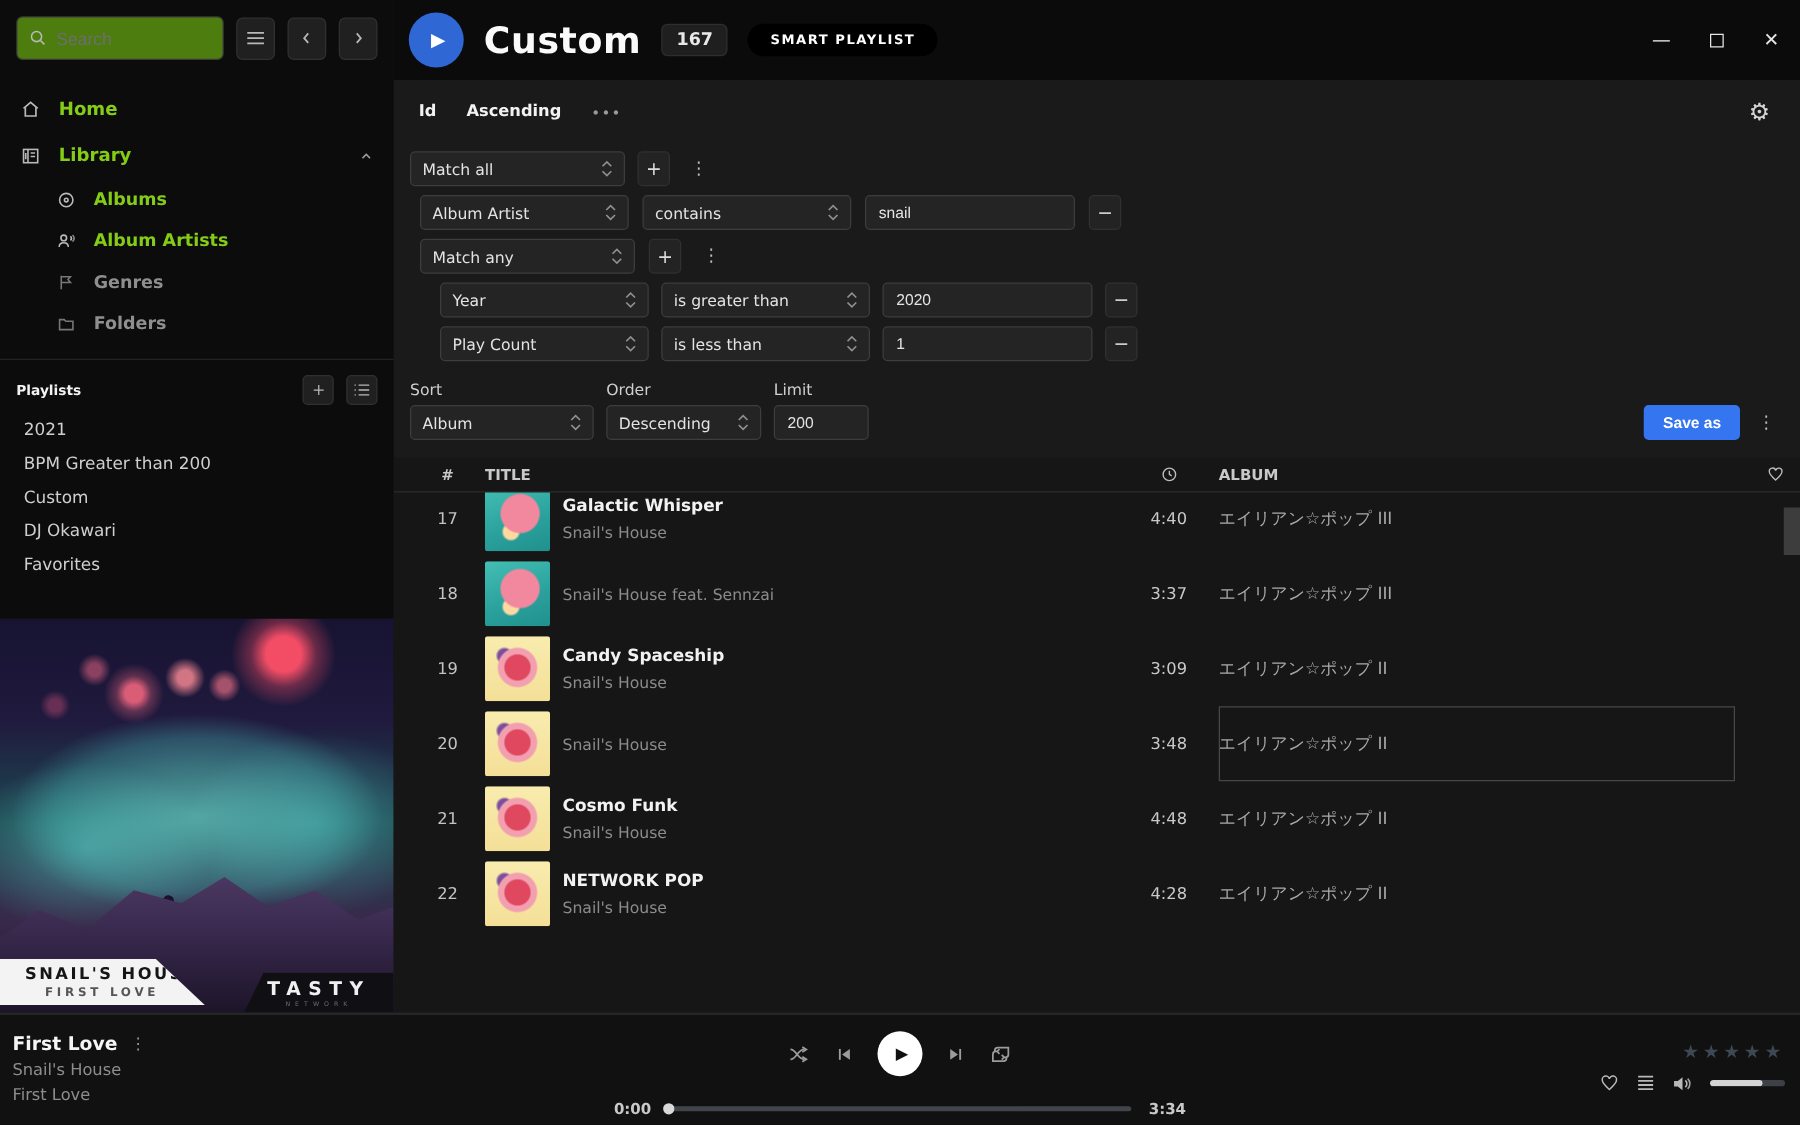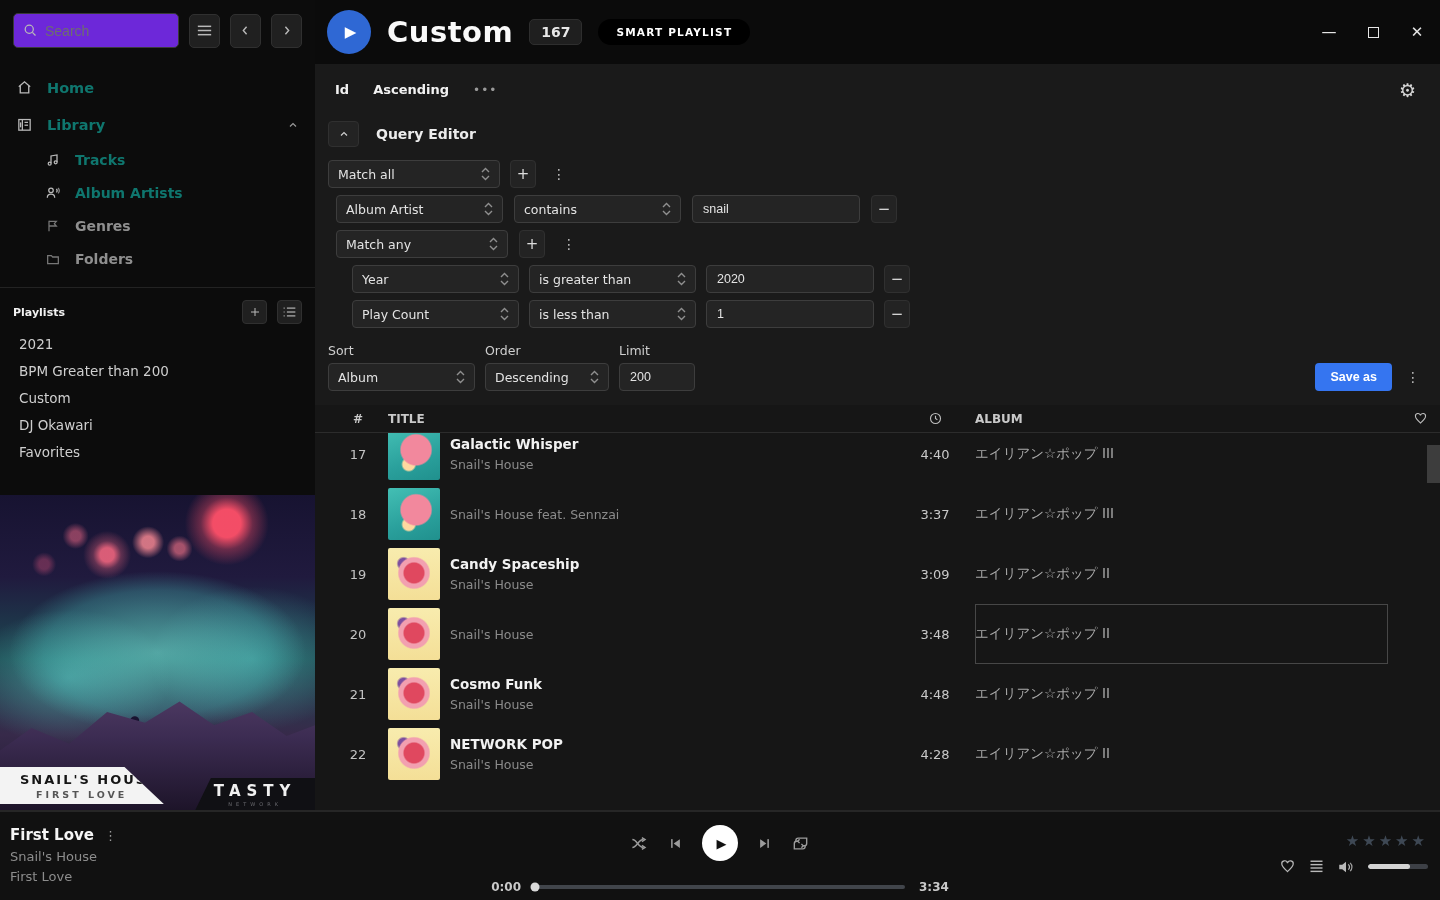--- a/index.html
+++ b/index.html
@@ -3,26 +3,26 @@
 <meta charset="utf-8">
 <style>
   * { margin:0; padding:0; box-sizing:border-box; }
   html,body { background:#000; }
   body { font-family:"DejaVu Sans","Liberation Sans",sans-serif; color:#e8e8e8; }
   .app { position:relative; width:1440px; height:900px; overflow:hidden; background:#141414; }
 
   
   .sidebar { position:absolute; left:0; top:0; width:315px; height:810px; background:#0c0c0c; display:flex; flex-direction:column; }
   .side-top { display:flex; gap:10px; padding:13px; align-items:center; }
-  .search-box { flex:1; height:35px; background:#6d28d9; border:1px solid #3a3a3a; border-radius:5px; display:flex; align-items:center; padding:0 9px; gap:7px; color:#7a7a7a; }
+  .search-box { flex:1; height:35px; background:#4d7c0f; border:1px solid #3a3a3a; border-radius:5px; display:flex; align-items:center; padding:0 9px; gap:7px; color:#7a7a7a; }
   .search-box input { flex:1; background:transparent; border:0; outline:0; color:#ddd; font-size:14px; width:80px; }
   .search-box input::placeholder { color:#6e6e6e; }
   .sq-btn { width:31px; height:34px; background:#202020; border:1px solid #303030; border-radius:5px; display:flex; align-items:center; justify-content:center; color:#cfcfcf; cursor:pointer; flex:none; }
   .nav { padding:8px 0 0 0; }
-  .nav-item { display:flex; align-items:center; gap:14px; padding:10px 16px; font-weight:700; font-size:14.5px; color:#0f766e; cursor:pointer; }
+  .nav-item { display:flex; align-items:center; gap:14px; padding:10px 16px; font-weight:700; font-size:14.5px; color:#84cc16; cursor:pointer; }
   .nav-item .spacer { flex:1; }
   .nav-sub { padding-left:45px; }
   .nav-sub .nav-item { padding:8.5px 16px 8.5px 0; gap:14px; font-size:14px; }
   .nav-item.dim { color:#8f8f8f; }
   .icon { display:inline-flex; align-items:center; justify-content:center; color:#b9b9b9; flex:none; }
   .nav-item.dim .icon { color:#777; }
   .playlists { border-top:1px solid #232323; margin-top:12px; padding:12px 13px 0 13px; flex:1; overflow:hidden; }
   .pl-head { display:flex; align-items:center; gap:10px; margin-bottom:6px; }
   .pl-title { font-size:11px; font-weight:800; color:#f2f2f2; flex:1; }
   .pl-btn { width:25px; height:24px; background:#202020; border:1px solid #303030; border-radius:4px; display:flex; align-items:center; justify-content:center; color:#cfcfcf; font-size:14px; cursor:pointer; }
@@ -212,26 +212,25 @@
         <span class="icon">
           <svg width="12" height="12" viewBox="0 0 24 24" fill="none" stroke="#9a9a9a" stroke-width="2.4">
               <polyline points="6,15 12,9 18,15"></polyline>
             </svg>
         </span>
       </div>
       <div class="nav-sub">
         <div class="nav-item">
           <span class="icon">
             <svg width="16" height="16" viewBox="0 0 24 24" fill="none" stroke="currentColor" stroke-width="1.9">
-                <path d="M9 17 V6 L18 4.5 V15"></path>
-                <circle cx="7" cy="17.5" r="2.2"></circle>
-                <circle cx="16" cy="15.5" r="2.2"></circle>
+                <circle cx="12" cy="12" r="8"></circle>
+                <circle cx="12" cy="12" r="2.2"></circle>
               </svg>
           </span>
-          <span>Tracks</span>
+          <span>Albums</span>
         </div>
         <div class="nav-item">
           <span class="icon">
             <svg width="16" height="16" viewBox="0 0 24 24" fill="none" stroke="currentColor" stroke-width="1.9">
                 <circle cx="9" cy="8" r="3.4"></circle>
                 <path d="M3.5 19 C3.5 15.5 6 13.8 9 13.8 C12 13.8 14.5 15.5 14.5 19"></path>
                 <path d="M17 6 C18.5 7.5 18.5 9.5 17 11"></path>
                 <path d="M19.5 4.5 C22 7 22 10 19.5 12.5" opacity=".7"></path>
               </svg>
           </span>
@@ -323,28 +322,20 @@
 
     <div class="filter-row">
       <span class="filter-field">Id</span>
       <span class="filter-field">Ascending</span>
       <span class="filter-more">•••</span>
       <span class="filter-spacer"></span>
       <span class="gear">⚙</span>
     </div>
 
     <div class="query-block">
-      <div class="qe-head">
-        <div class="qe-collapse">
-          <svg width="12" height="12" viewBox="0 0 24 24" fill="none" stroke="currentColor" stroke-width="2.4">
-              <polyline points="6,15 12,9 18,15"></polyline>
-            </svg>
-        </div>
-        <span class="qe-title">Query Editor</span>
-      </div>
 
       <div class="q-row">
         <div class="select w-match">
           <span class="val">Match all</span>
           <svg class="updown" width="9" height="16" viewBox="0 0 9 16" fill="none" stroke="currentColor" stroke-width="1.4">
               <polyline points="1,6 4.5,2.5 8,6"></polyline>
               <polyline points="1,10 4.5,13.5 8,10"></polyline>
             </svg>
         </div>
         <div class="mini-btn">+</div>

